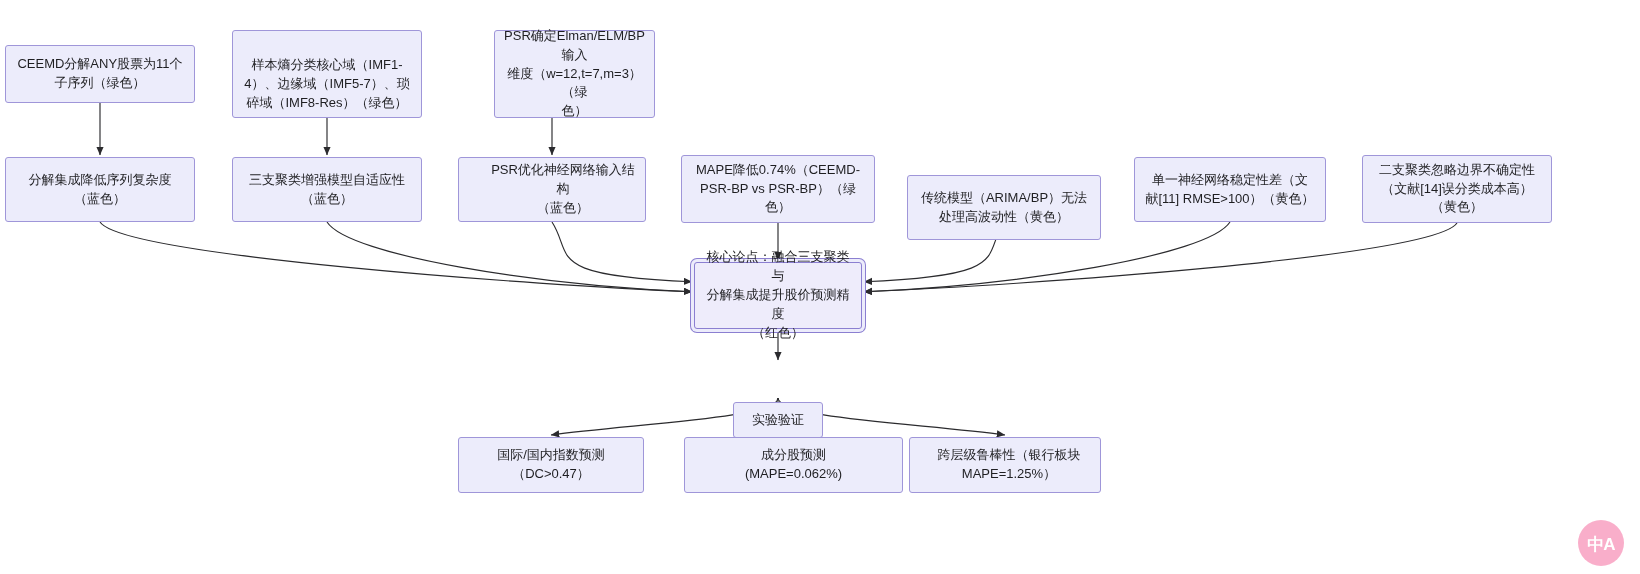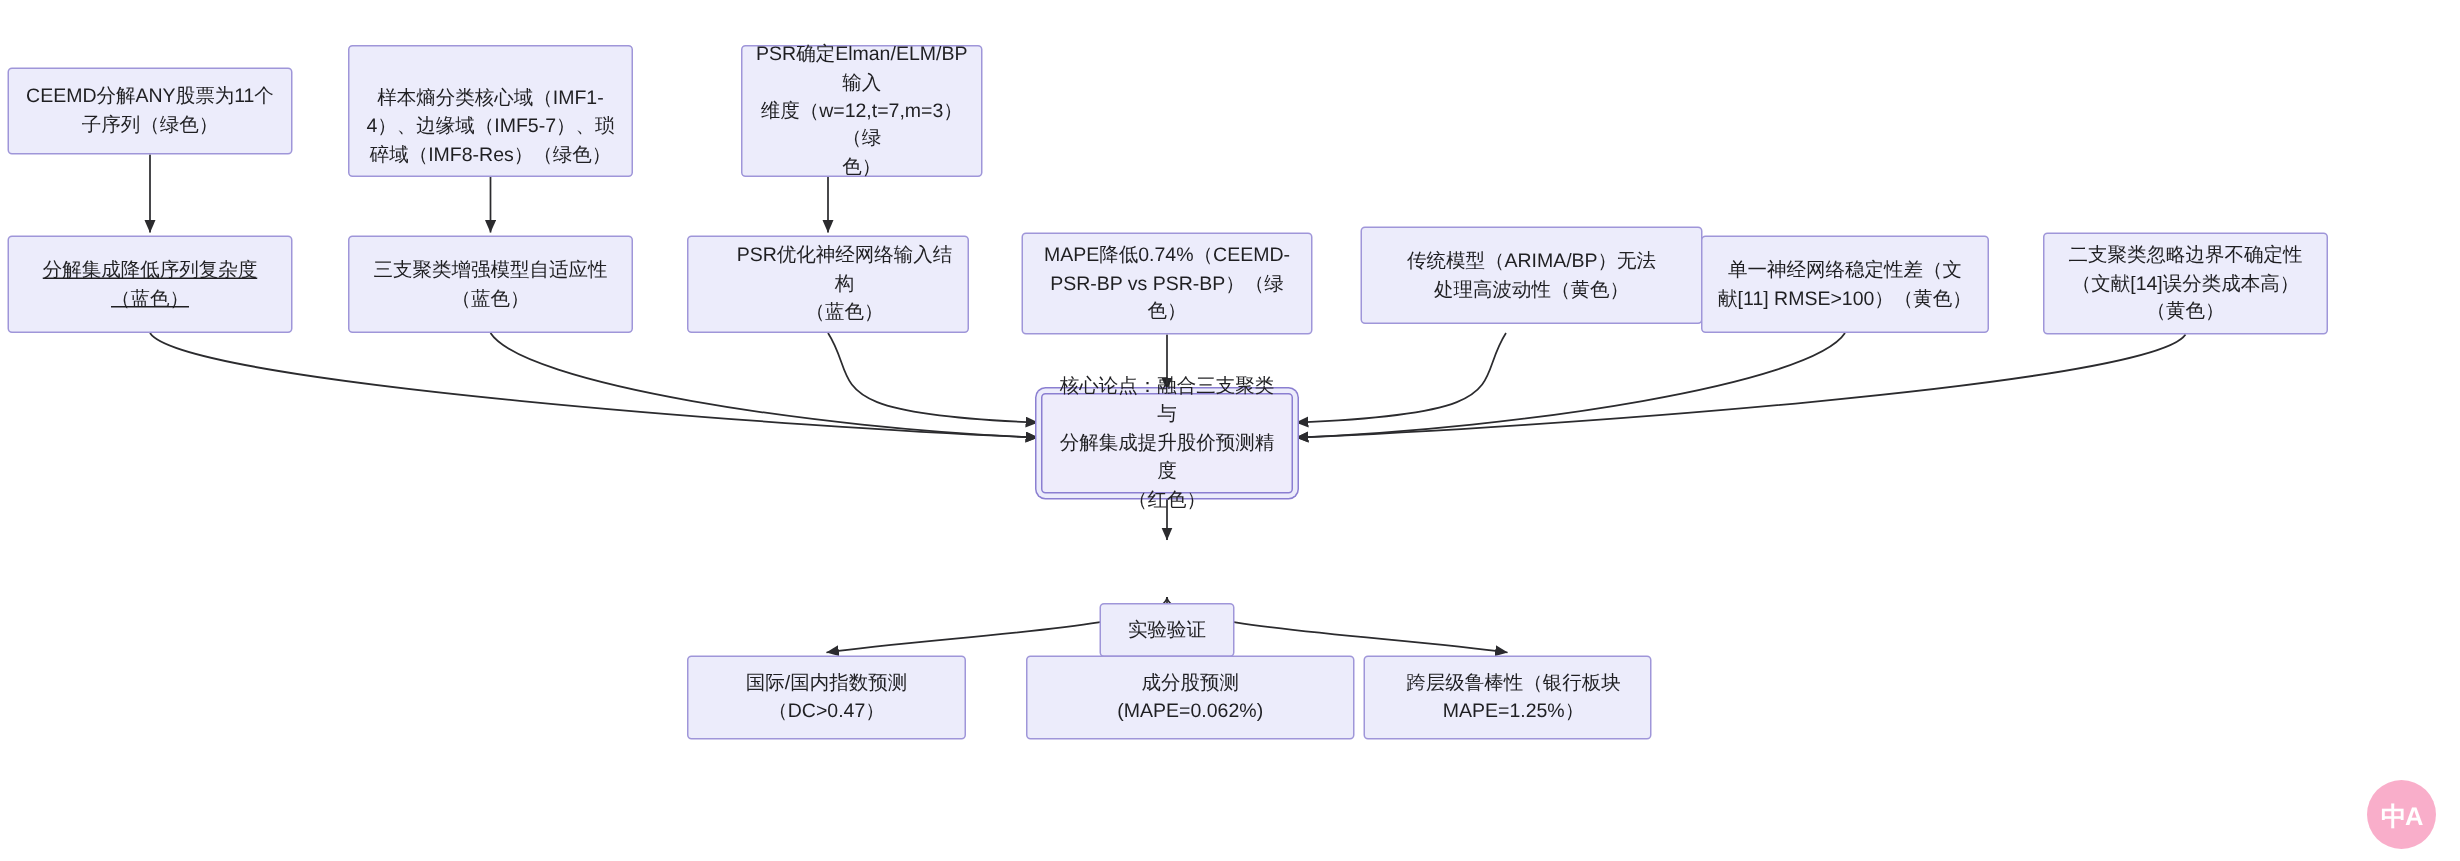--- a/index.html
+++ b/index.html
@@ -110,38 +110,38 @@
     <div class="node" style="left: 232px; top: 30px; width: 190px; height: 88px; align-items: flex-end;">
       <span class="label">样本熵分类核心域（IMF1-
 4）、边缘域（IMF5-7）、琐
 碎域（IMF8-Res）（绿色）</span>
     </div>
     <div class="node" style="left: 458px; top: 30px; width: 161px; height: 88px; margin-left: 36px;">
       <span class="label">PSR确定Elman/ELM/BP输入
 维度（w=12,t=7,m=3）（绿
 色）</span>
     </div>
-    <div class="node" style="left: 5px; top: 157px; width: 190px; height: 65px; text-decoration: underline;">
+    <div class="node" style="left: 5px; top: 157px; width: 190px; height: 65px;">
       <span class="label">分解集成降低序列复杂度
 （蓝色）</span>
     </div>
     <div class="node" style="left: 232px; top: 157px; width: 190px; height: 65px;">
       <span class="label">三支聚类增强模型自适应性
 （蓝色）</span>
     </div>
     <div class="node" style="left: 458px; top: 157px; width: 188px; height: 65px; padding-left: 30px;">
       <span class="label">PSR优化神经网络输入结构
 （蓝色）</span>
     </div>
     <div class="node" style="left: 681px; top: 155px; width: 194px; height: 68px;">
       <span class="label">MAPE降低0.74%（CEEMD-
 PSR-BP vs PSR-BP）（绿
 色）</span>
     </div>
-    <div class="node" style="left: 907px; top: 151px; width: 228px; height: 65px;">
+    <div class="node" style="left: 907px; top: 175px; width: 194px; height: 65px;">
       <span class="label">传统模型（ARIMA/BP）无法
 处理高波动性（黄色）</span>
     </div>
     <div class="node" style="left: 1134px; top: 157px; width: 192px; height: 65px;">
       <span class="label">单一神经网络稳定性差（文
 献[11] RMSE&gt;100）（黄色）</span>
     </div>
     <div class="node" style="left: 1362px; top: 155px; width: 190px; height: 68px;">
       <span class="label">二支聚类忽略边界不确定性
 （文献[14]误分类成本高）

